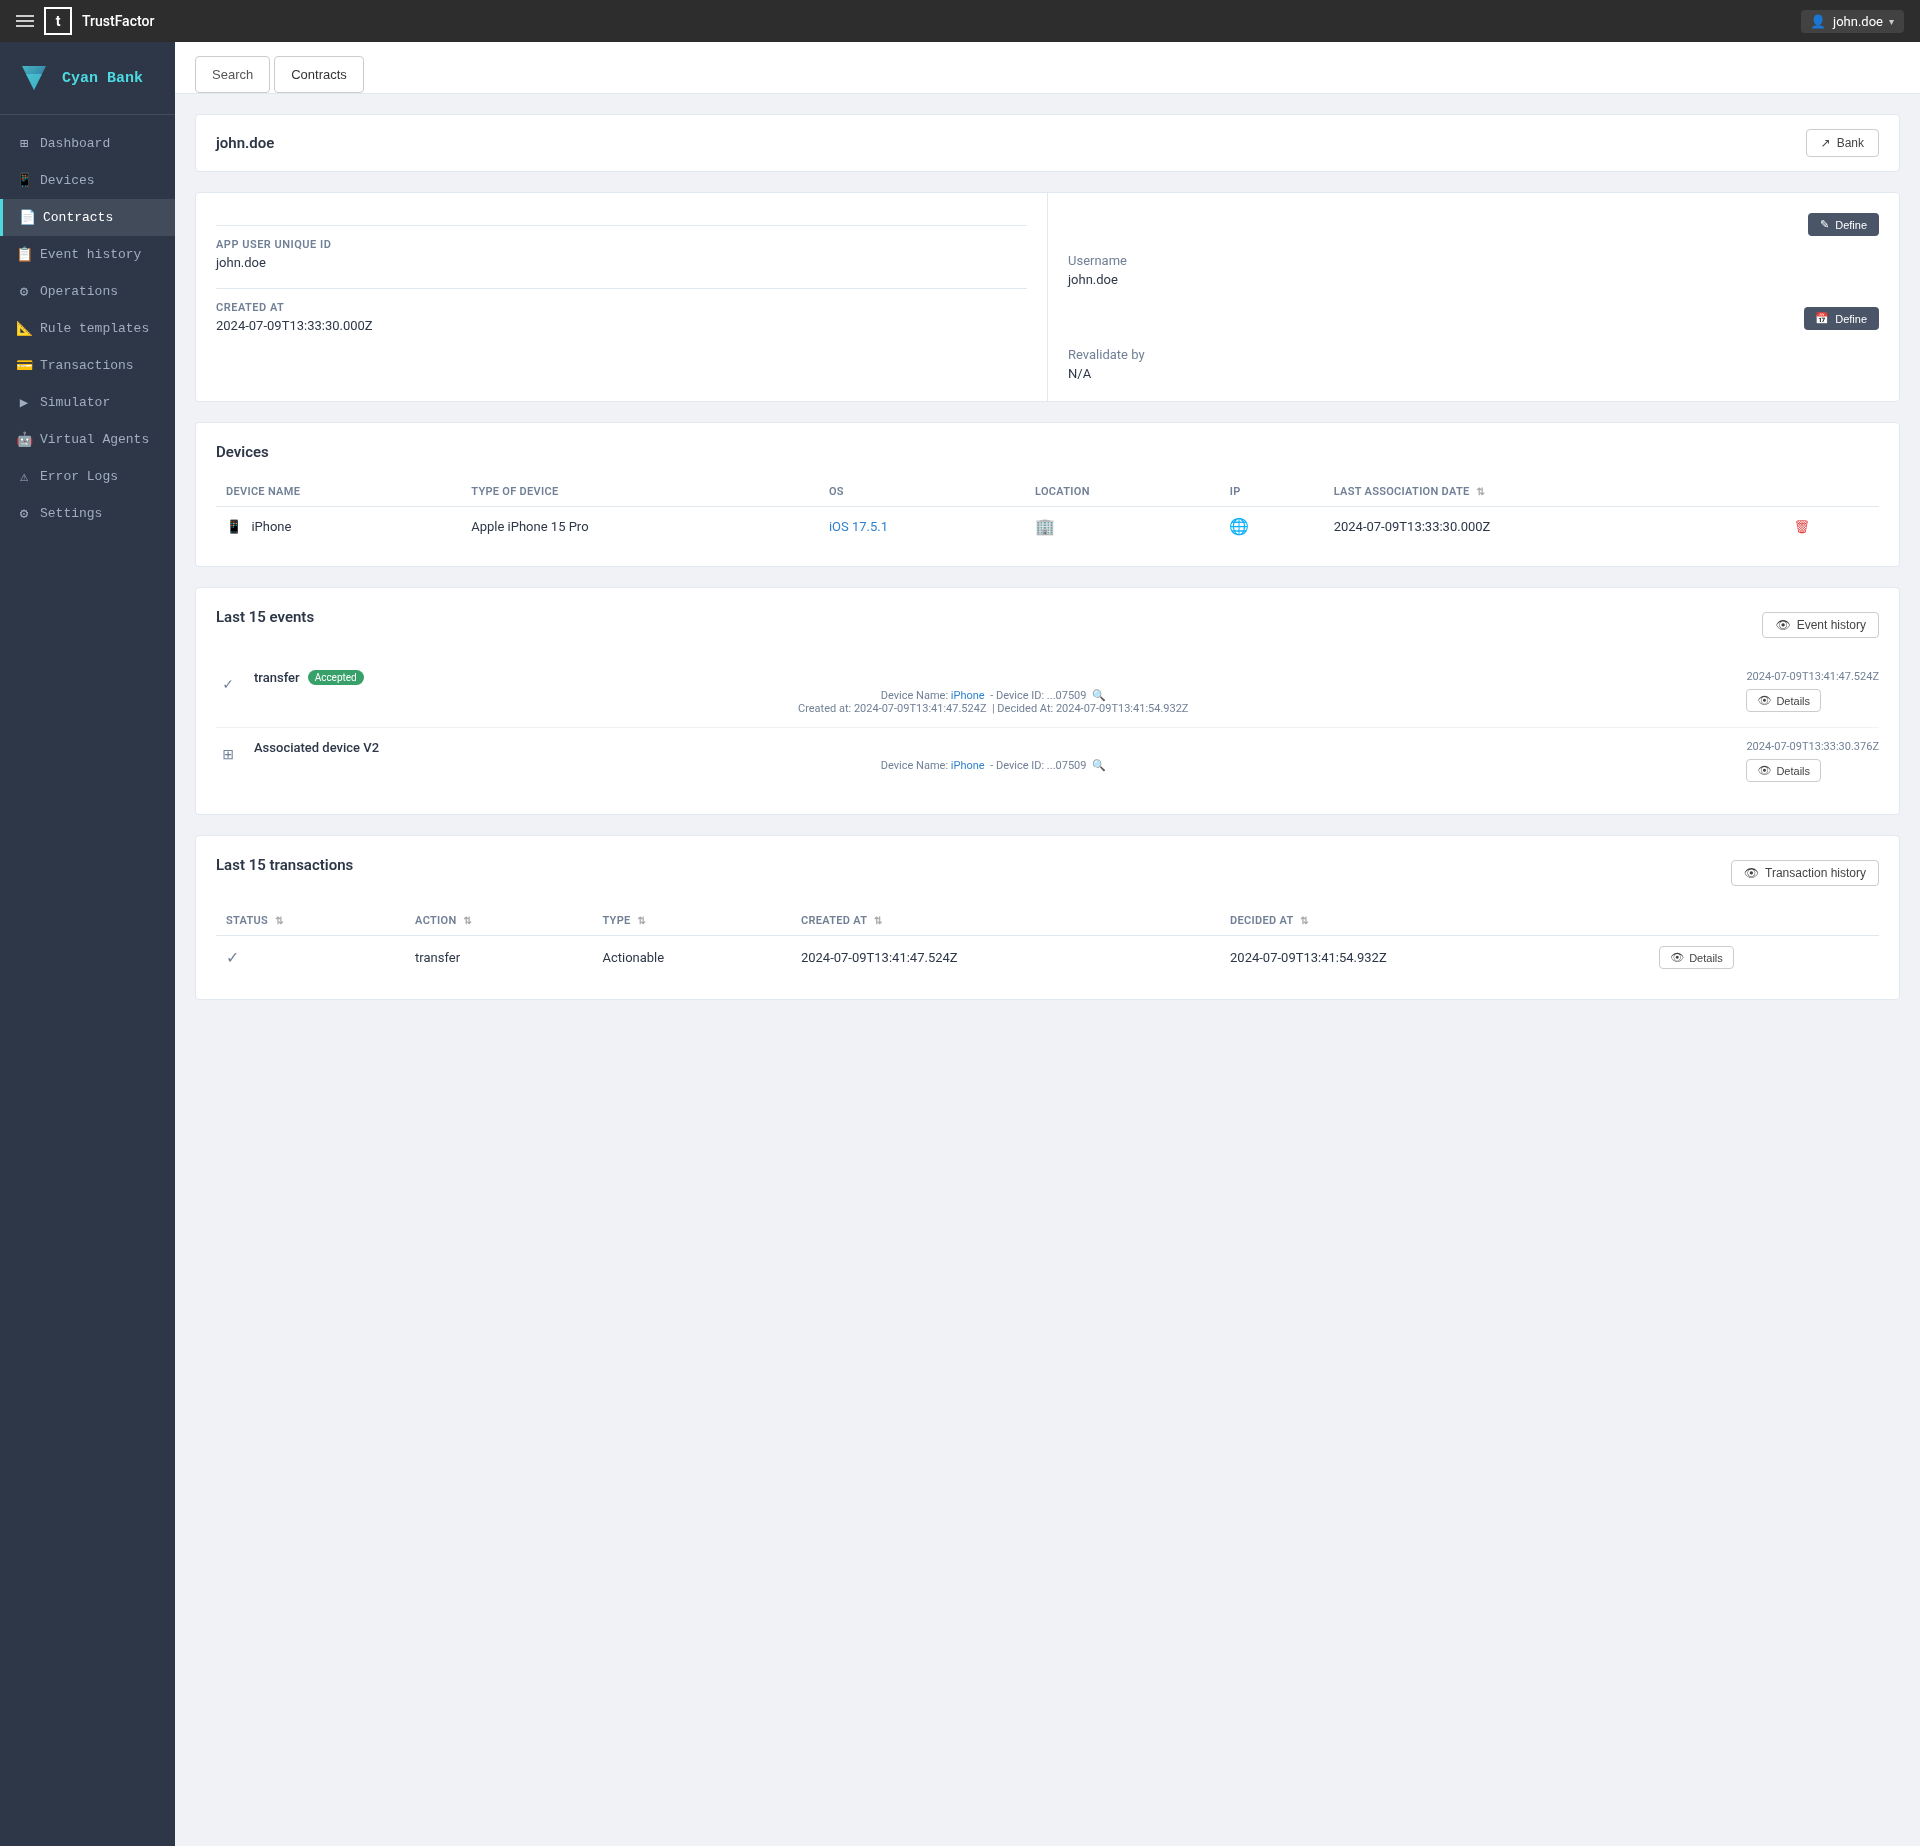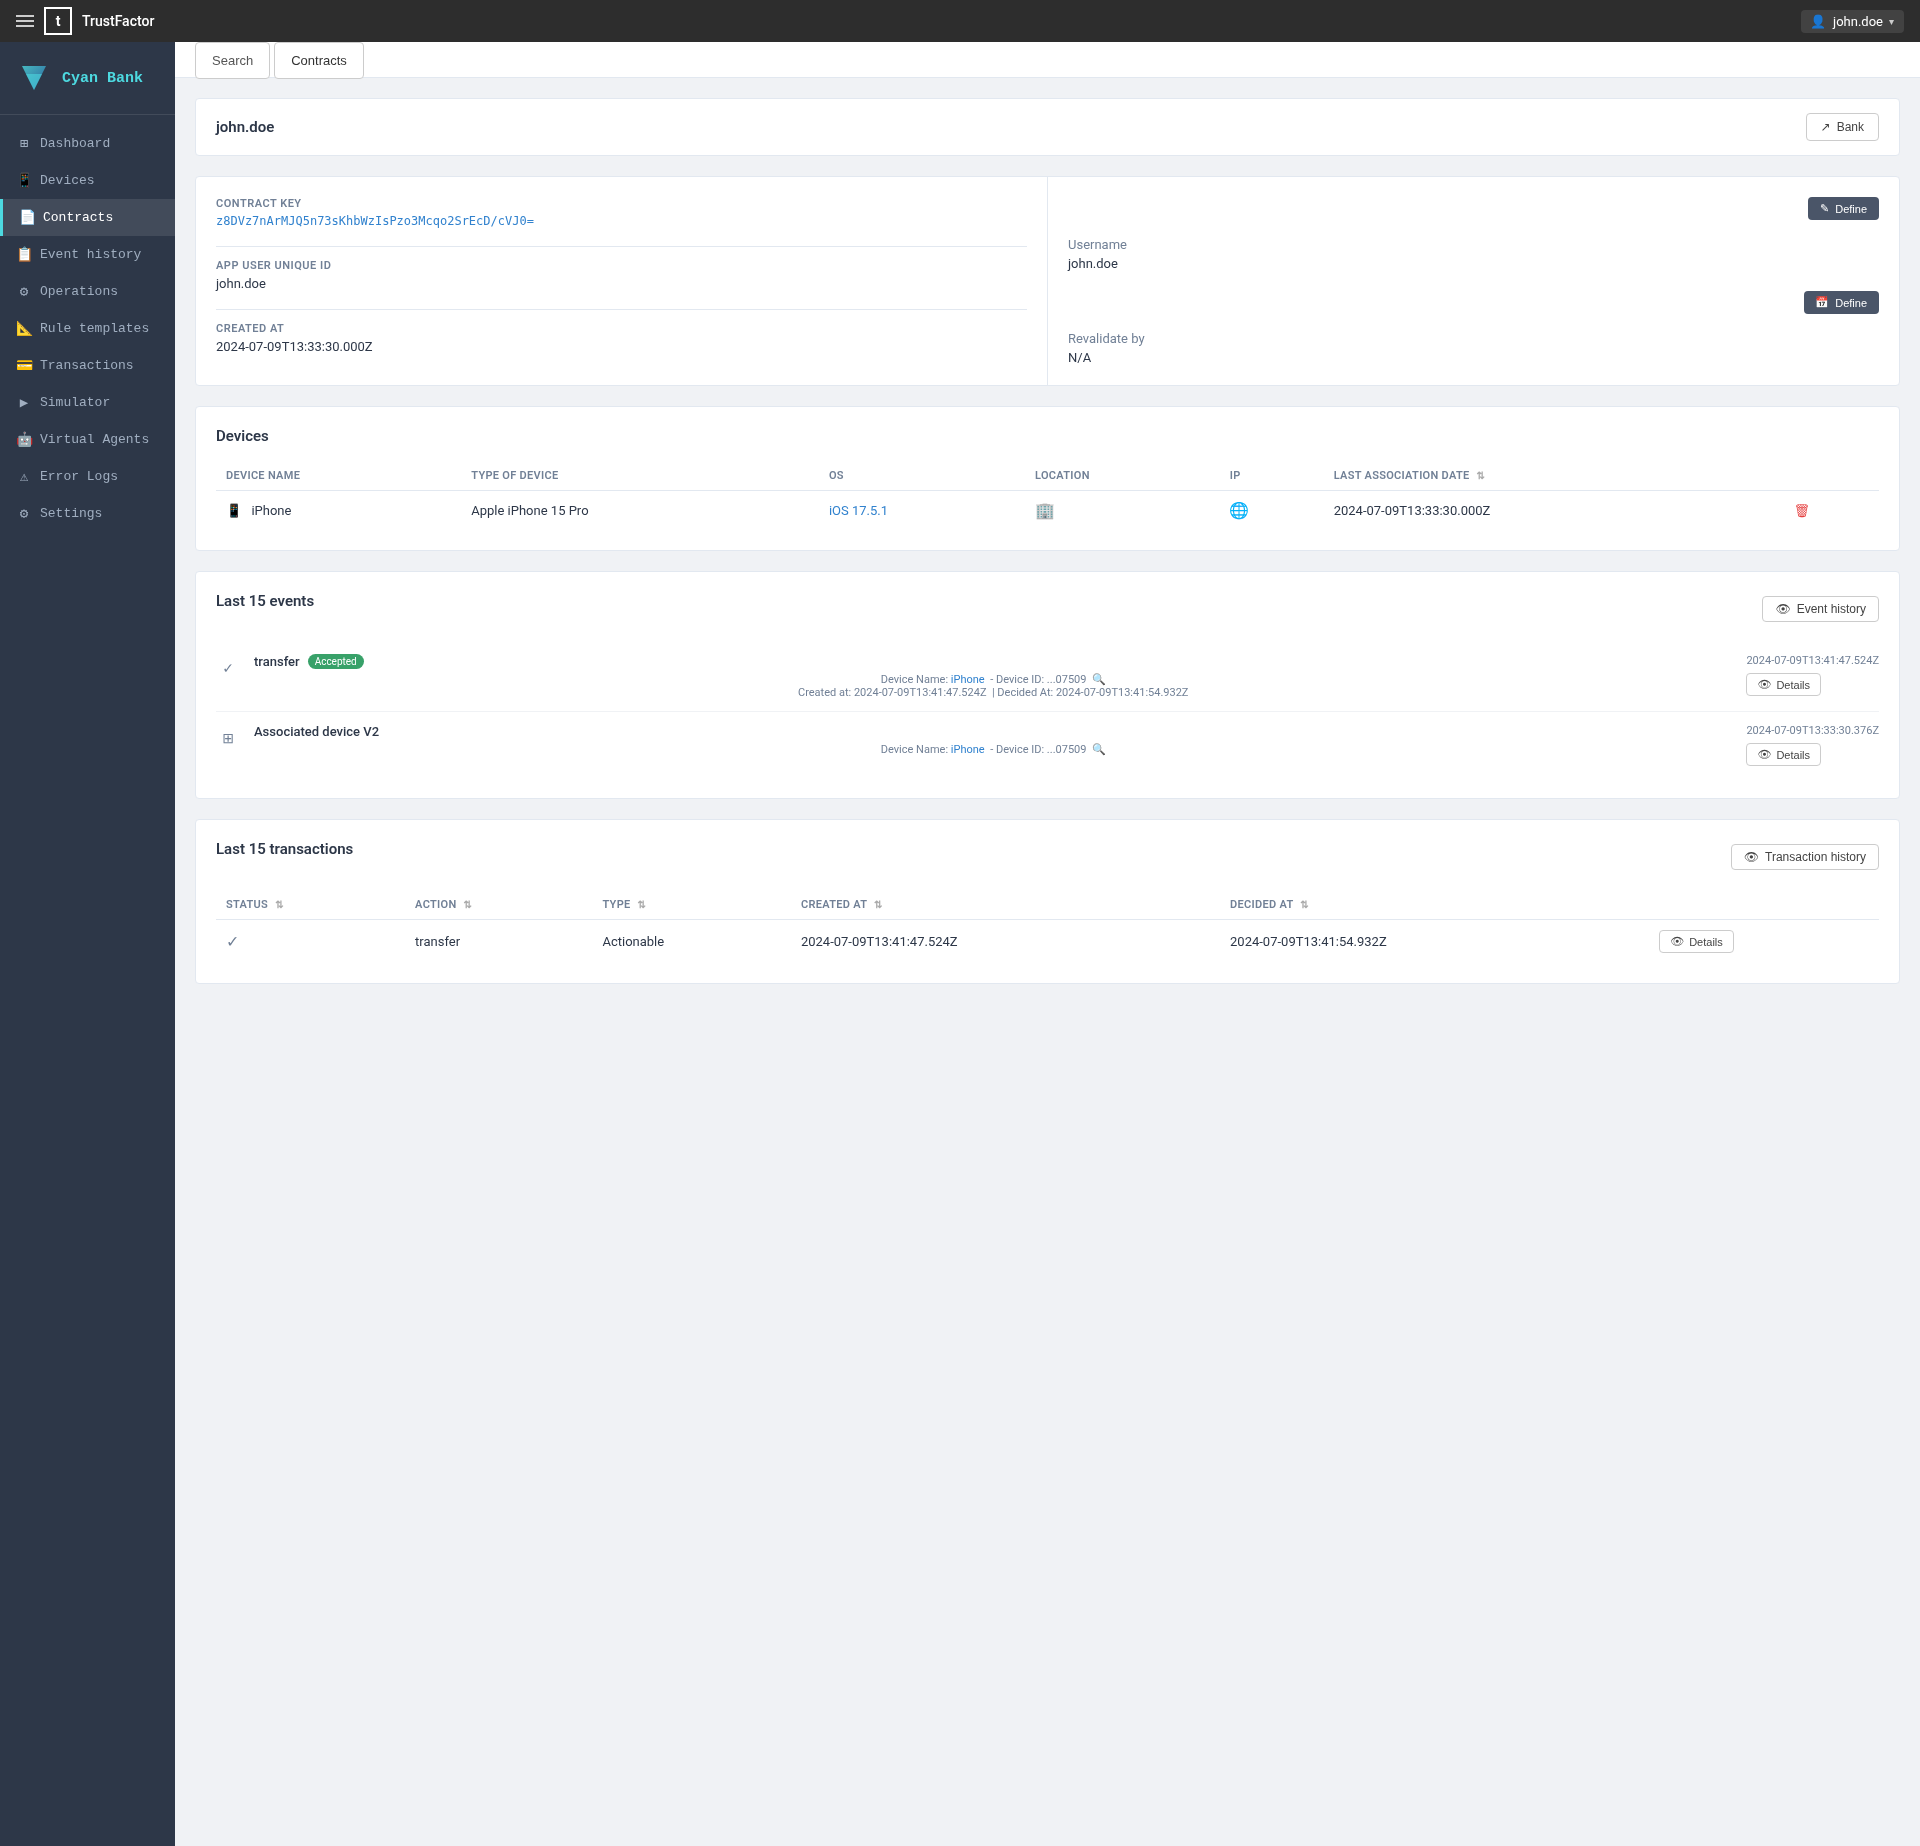--- a/index.html
+++ b/index.html
@@ -27,21 +27,21 @@
     .brand-name { color: #4dd9e0; font-size: 15px; font-weight: 600; }
     .sidebar-nav { padding: 10px 0; }
     .nav-item { display: flex; align-items: center; padding: 10px 16px; color: #a0aec0; cursor: pointer; font-size: 13px; gap: 8px; transition: background 0.15s; }
     .nav-item.active { background: rgba(255,255,255,0.1); color: #fff; border-left: 3px solid #4dd9e0; }
     .nav-item .nav-icon { font-size: 14px; width: 16px; text-align: center; }
 
     
     .main { flex: 1; display: flex; flex-direction: column; overflow: auto; }
 
     
-    .breadcrumb-bar { background: #fff; padding: 0 20px; border-bottom: 1px solid #e2e8f0; display: flex; align-items: flex-start; height: 36px; gap: 4px; }
+    .breadcrumb-bar { background: #fff; padding: 0 20px; border-bottom: 1px solid #e2e8f0; display: flex; align-items: flex-end; height: 52px; gap: 4px; }
     .breadcrumb-tab { padding: 10px 16px; font-size: 13px; color: #555; cursor: pointer; border: 1px solid #ccc; border-radius: 4px; background: #fff; }
     .breadcrumb-tab.active { background: #fff; color: #333; font-weight: 500; }
 
     
     .page-content { padding: 20px; display: flex; flex-direction: column; gap: 20px; }
 
     
     .page-header { display: flex; justify-content: space-between; align-items: center; background: #fff; padding: 14px 20px; border-radius: 4px; border: 1px solid #e2e8f0; }
     .page-title { font-size: 15px; font-weight: 600; color: #2d3748; }
     .share-btn { display: flex; align-items: center; gap: 6px; padding: 6px 14px; border: 1px solid #ccc; border-radius: 4px; background: #fff; cursor: pointer; font-size: 12px; color: #444; }
@@ -198,24 +198,20 @@
       <div class="page-header">
         <span class="page-title">john.doe</span>
         <button class="share-btn">
           <span>↗</span>
           <span>Bank</span>
         </button>
       </div>
 
       <div class="contract-card">
         <div class="contract-left">
-          <div class="info-field">
-            <div class="field-label">Contract Key</div>
-            <div class="field-value key-value">z8DVz7nArMJQ5n73sKhbWzIsPzo3Mcqo2SrEcD/cVJ0=</div>
-          </div>
           <hr class="field-divider">
           <div class="info-field">
             <div class="field-label">APP User Unique ID</div>
             <div class="field-value">john.doe</div>
           </div>
           <hr class="field-divider">
           <div class="info-field">
             <div class="field-label">Created at</div>
             <div class="field-value">2024-07-09T13:33:30.000Z</div>
           </div>

